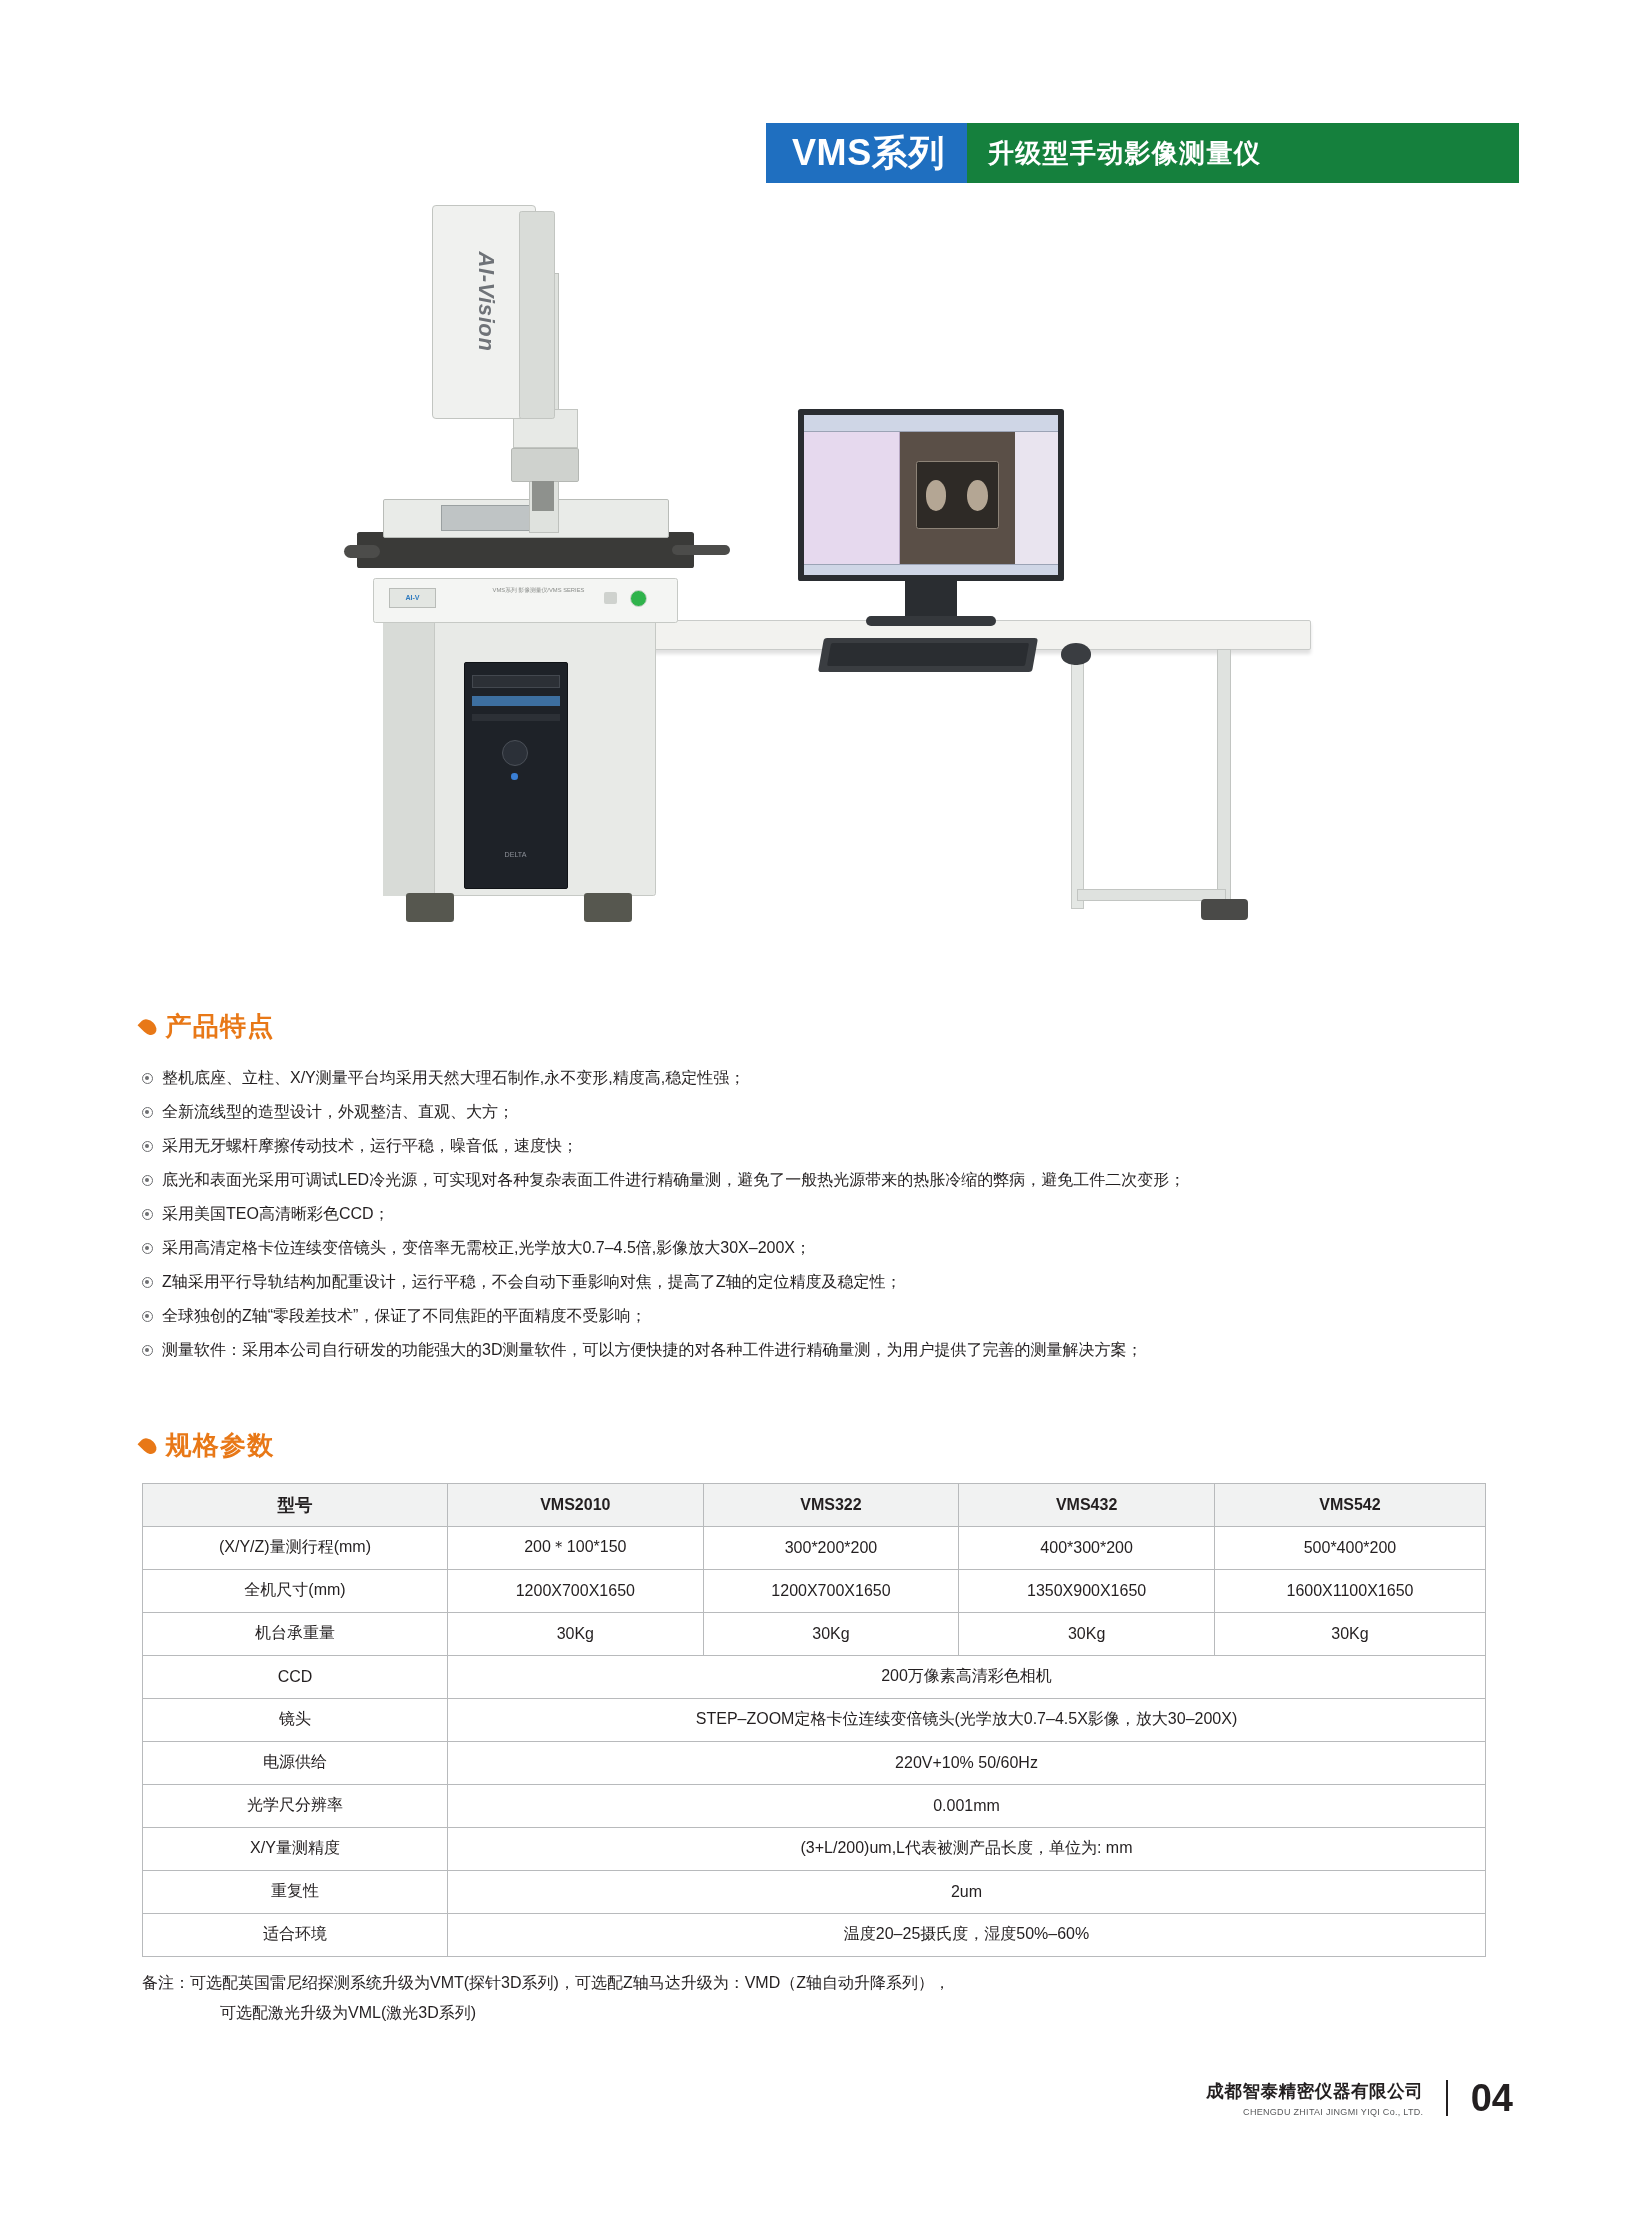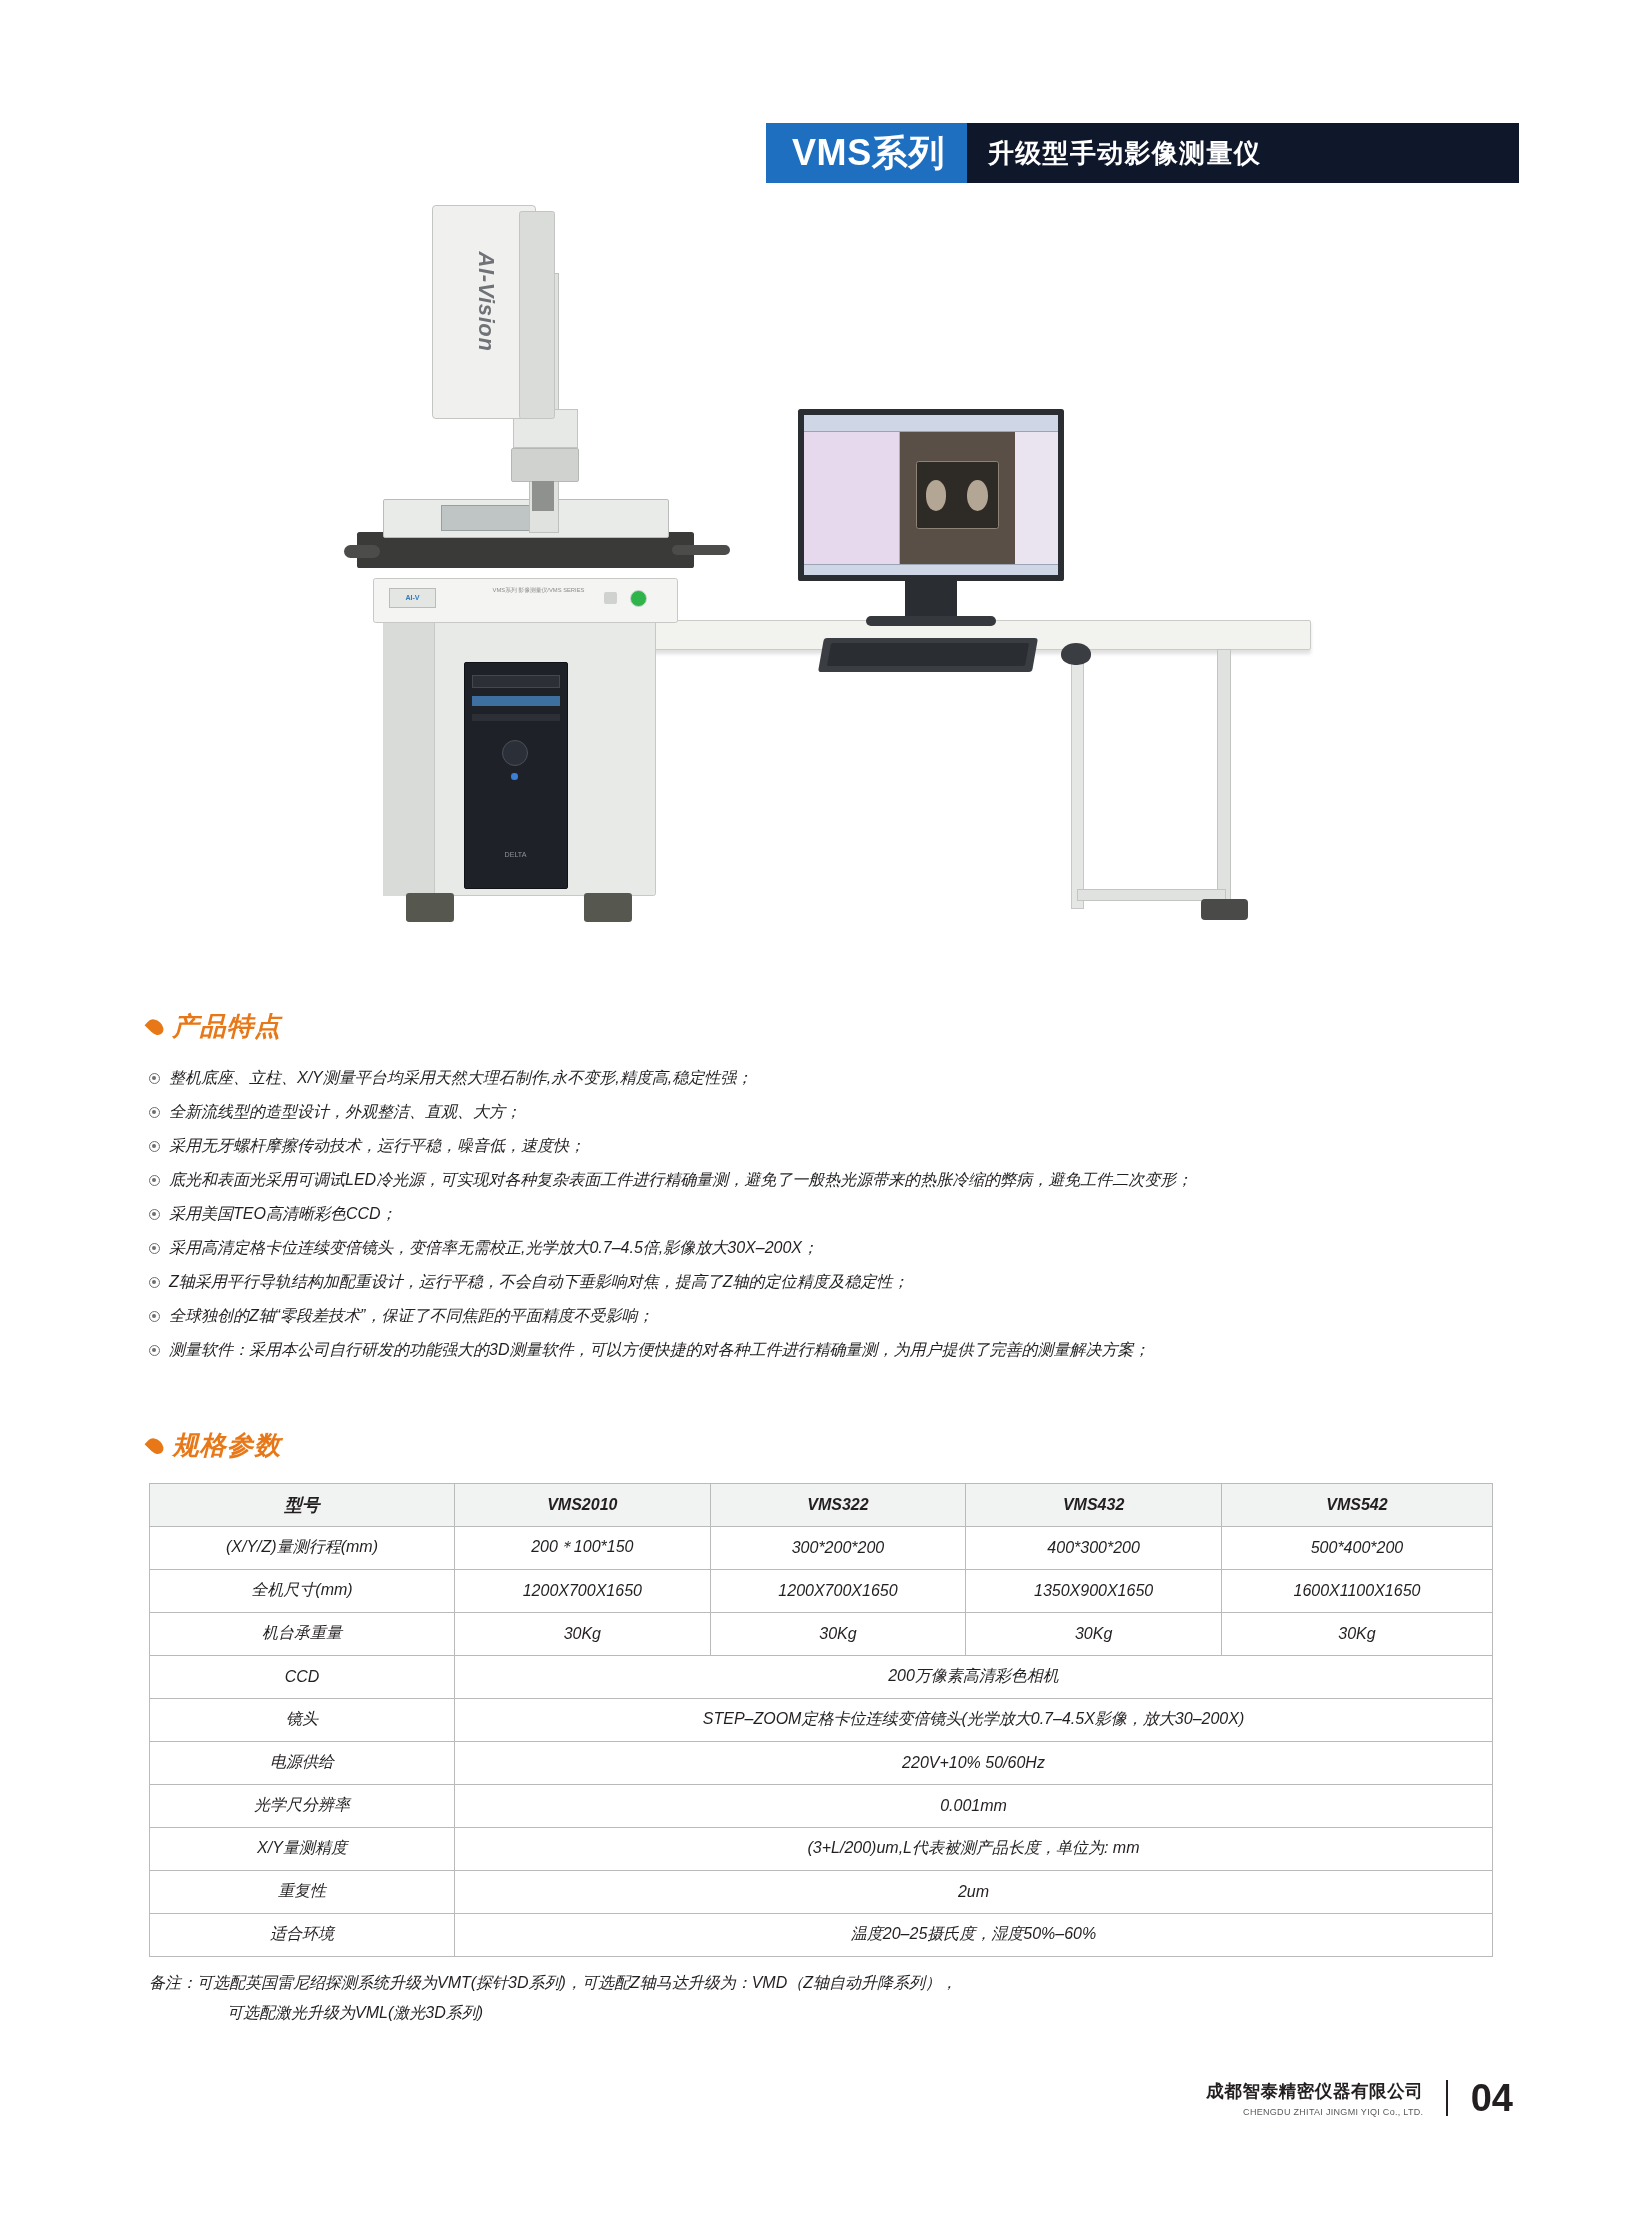--- a/index.html
+++ b/index.html
@@ -29,21 +29,21 @@
     color: #ffffff;
     font-size: 36px;
     font-weight: bold;
     letter-spacing: 0.6px;
     padding: 0 22px 0 26px;
     display: flex;
     align-items: center;
     line-height: 1;
   }
   .banner-right {
-    background: #0f172a;
+    background: #15803d;
     color: #ffffff;
     font-size: 26px;
     font-weight: bold;
     letter-spacing: 1.3px;
     padding: 0 19.5px 0 21px;
     display: flex;
     align-items: center;
     flex: 1;
     line-height: 1;
   }
@@ -473,23 +473,22 @@
     top: 448px;
     width: 30px;
     height: 22px;
     background: #3a3d41;
     border-radius: 50% 50% 45% 45%;
   }
 
   
   .section {
     position: absolute;
-    left: 149px;
+    left: 142px;
     width: 1363px;
-    font-style: italic;
   }
   .sec-title {
     display: flex;
     align-items: center;
     gap: 10.4px;
     font-size: 26px;
     font-weight: bold;
     color: #e87817;
     letter-spacing: 1.3px;
   }

